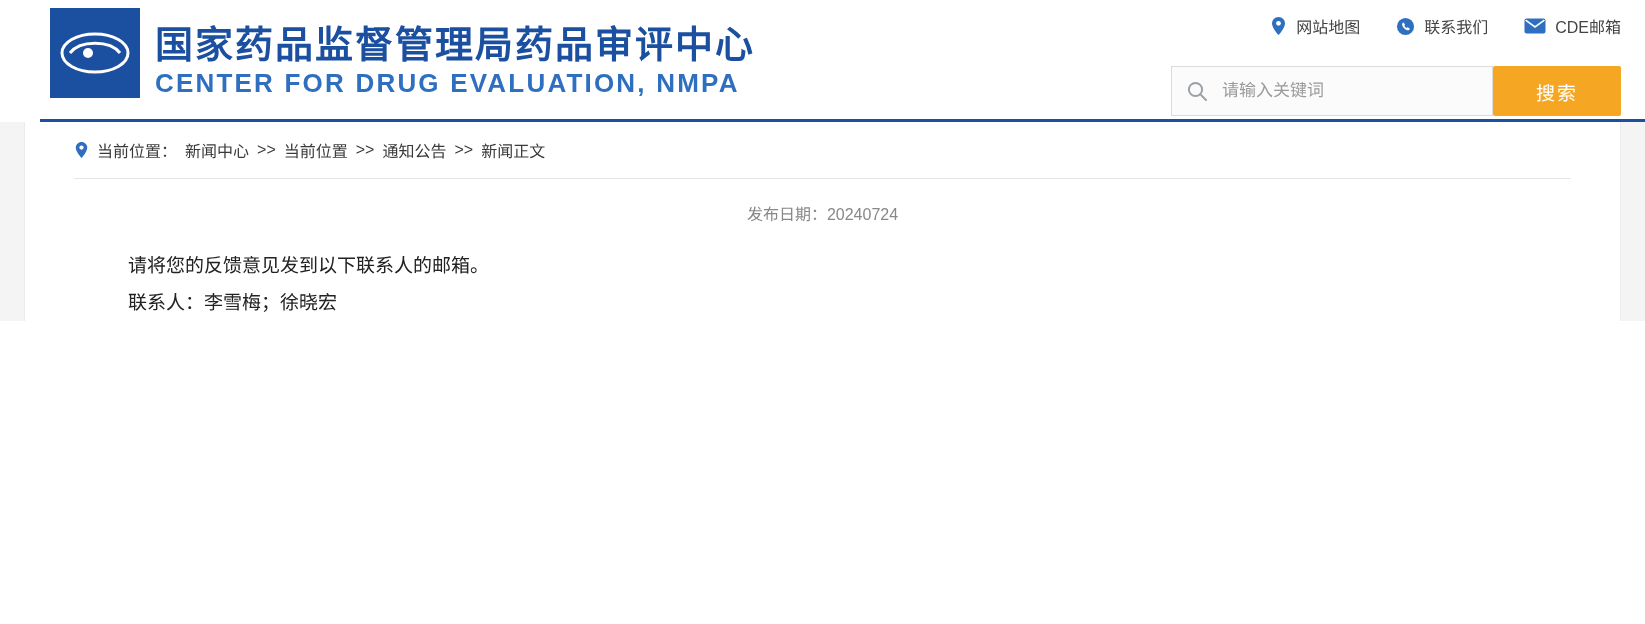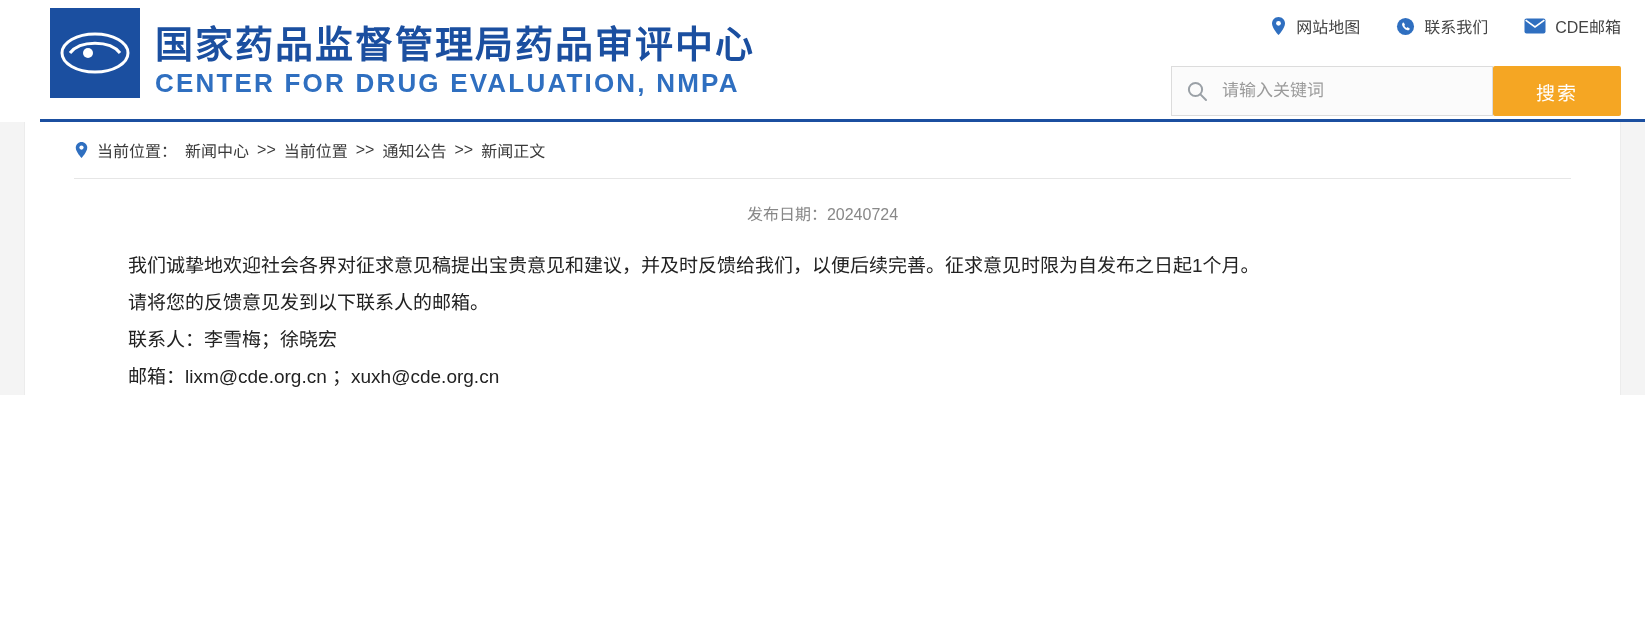--- a/index.html
+++ b/index.html
@@ -264,21 +264,19 @@
       <span>&gt;&gt;</span>
       <a>通知公告</a>
       <span>&gt;&gt;</span>
       <span>新闻正文</span>
     </div>
 
     <div class="article">
       <div class="article-date">发布日期：20240724</div>
 
       <div class="article-body">
-        <p>我们诚挚地欢迎社会各界对征求意见稿提出宝贵意见和建议，并及时反馈给我们，以便后续完善。征求意见时限为自发布之日起1个月。</p>
         <p>请将您的反馈意见发到以下联系人的邮箱。</p>
         <p>联系人：李雪梅；徐晓宏</p>
-        <p>邮箱：lixm@cde.org.cn ；xuxh@cde.org.cn</p>
       </div>
     </div>
 
   </div>
 </div>
 
 </body></html>

